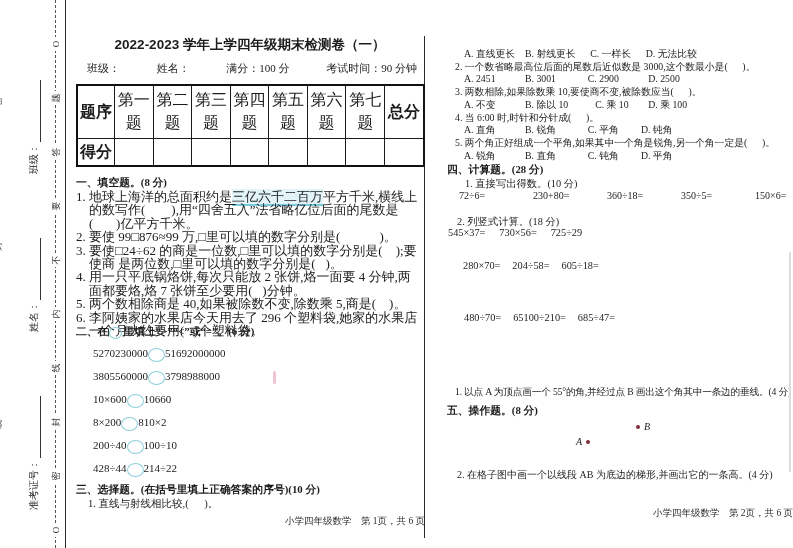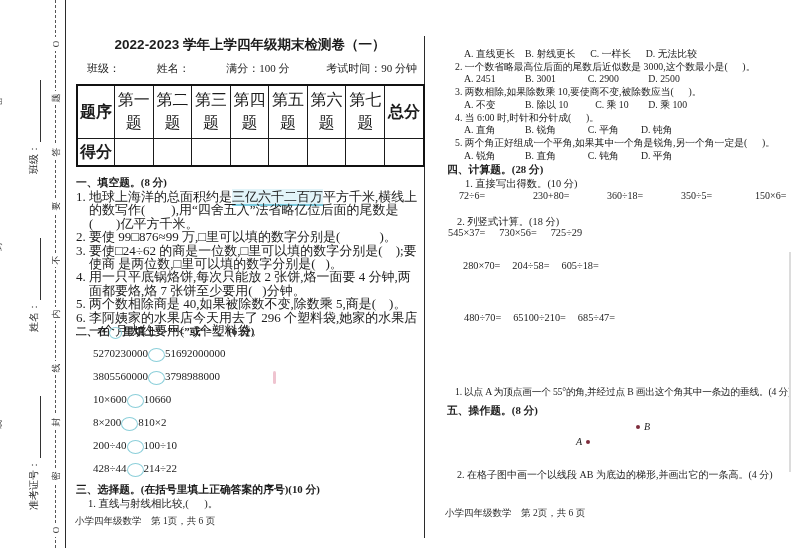--- a/index.html
+++ b/index.html
@@ -40,21 +40,21 @@
   .hl{border-bottom:2px solid #7ccade;background:rgba(150,215,235,.28);}
   #s2-head{top:325px;left:1px;display:flex;align-items:center;}
   .circle-inline{display:inline-block;width:11px;height:10px;border:1.2px solid #8ccfda;
                  border-radius:50%;margin:0 1px;transform:translateY(1px);}
   #cmp-list{top:341px;left:1px;width:346px;}
   .cmp-row{height:23px;display:flex;align-items:center;padding-left:17px;font-size:11px;}
   .cmp-circle{width:15px;height:12px;border:1.2px solid #8ccfda;border-radius:50%;flex:none;
               transform:translateY(2px);}
   #s3-head{top:483px;left:1px;}
   #s3-q1{top:497px;left:13px;font-size:10.5px;white-space:pre;}
-  .footer{width:100%;text-align:left;font-size:9.5px;color:#2a2a2a;}
+  .footer{width:100%;text-align:right;font-size:9.5px;color:#2a2a2a;}
   #p1-footer{top:515px;left:0;}
   
   #choice-block{top:48px;left:10px;width:338px;}
   .p2-line{font-size:9.8px;line-height:12.7px;white-space:pre;}
   .opt{padding-left:9px;}
   #s4-head{top:163px;left:2px;}
   #s4-sub1{top:177px;left:12px;font-size:10.3px;white-space:pre;margin-left:8px;}
   #mental-block{top:190px;left:14px;width:334px;font-size:10px;}
   .mental-row{display:flex;height:13px;margin-bottom:1px;white-space:pre;}
   .mental-row .calc-item{width:74px;}

